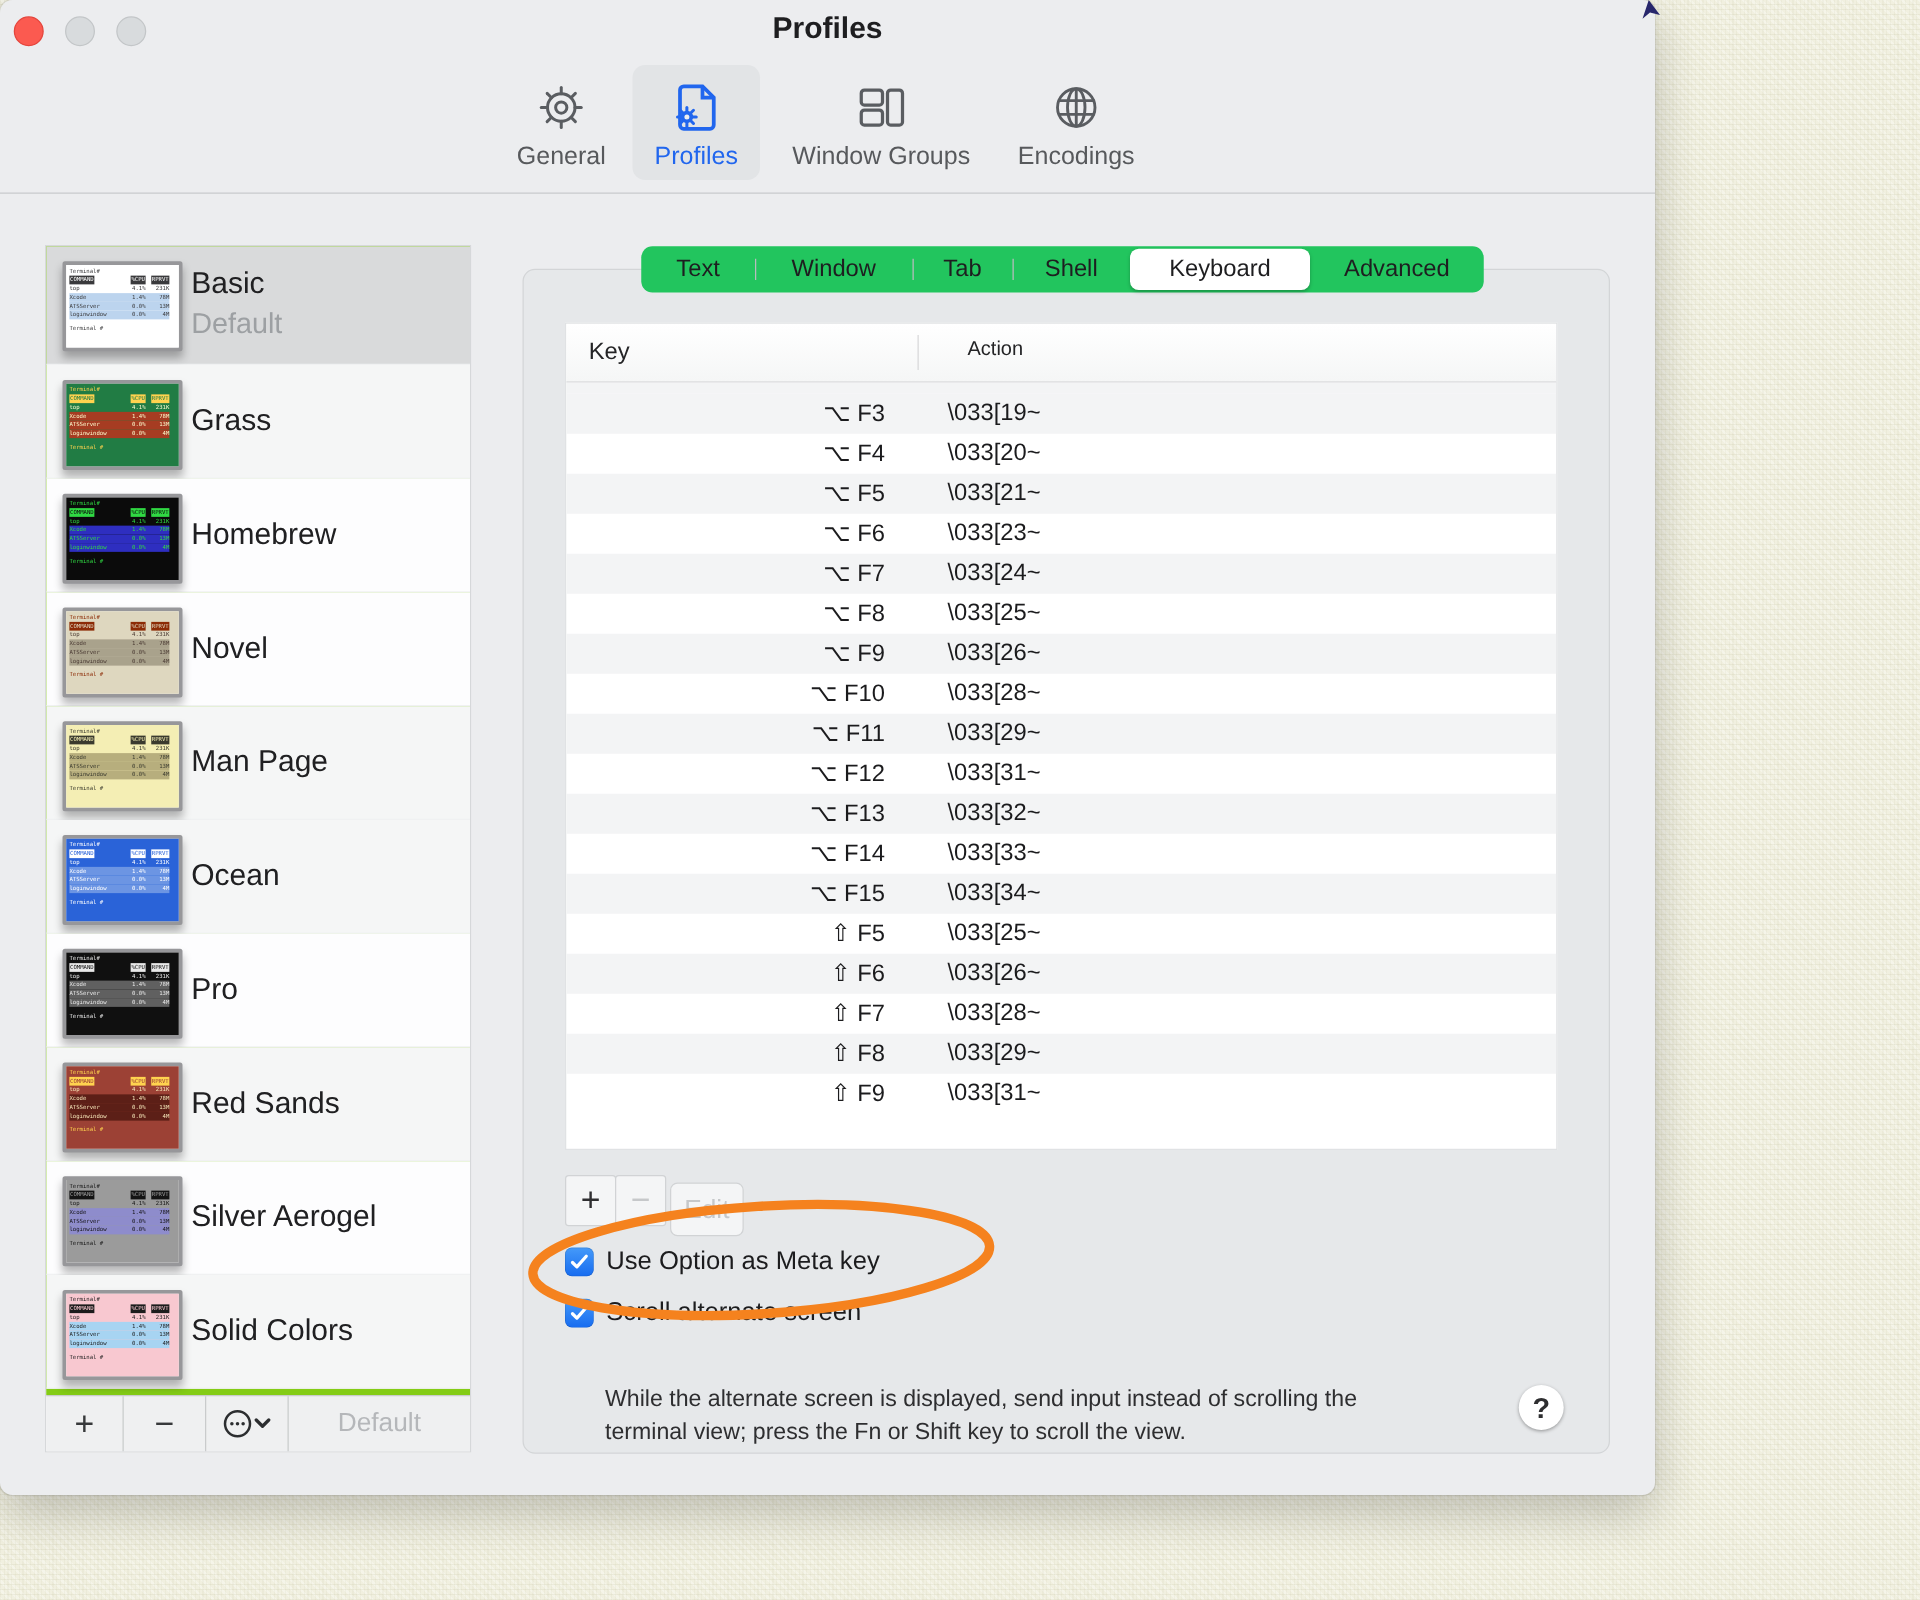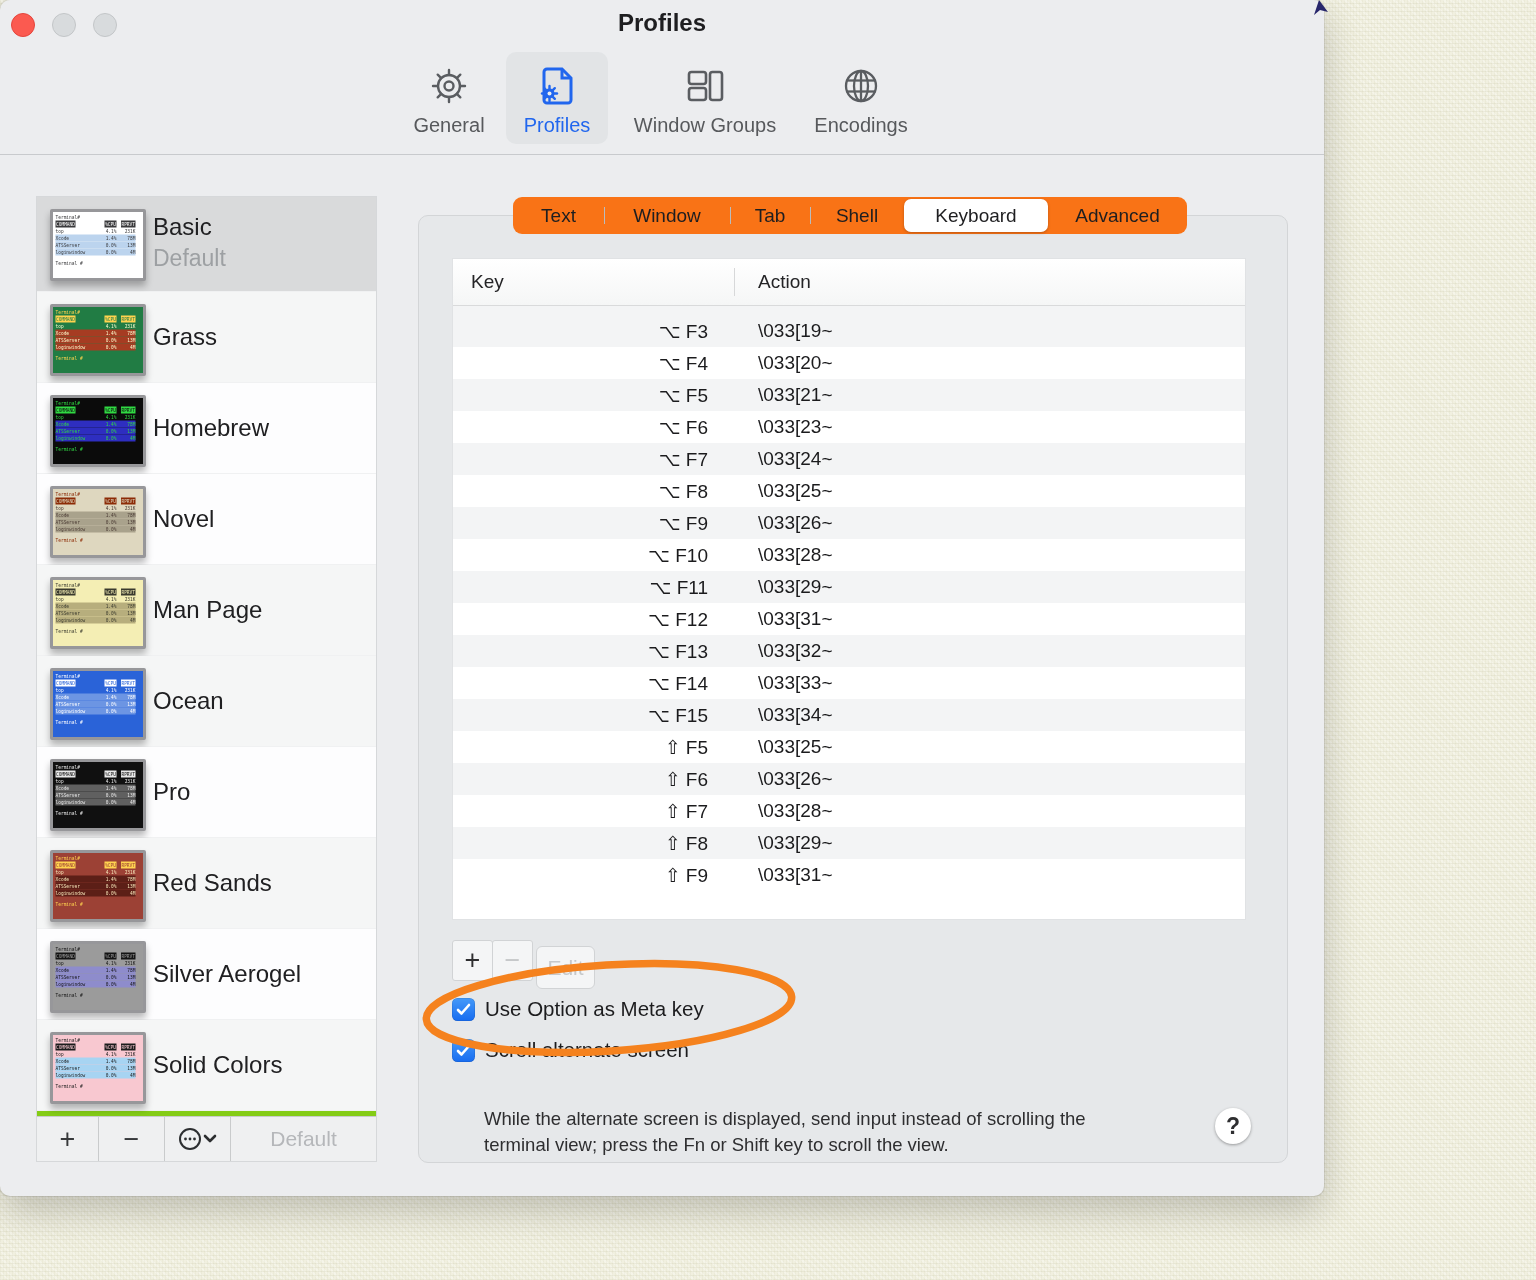--- a/index.html
+++ b/index.html
@@ -53,29 +53,29 @@
   .t-data.hl{background:var(--thl);}
   .t-prompt{margin-top:8px;color:var(--ttl);}
   .plist-footer{height:44px;border-top:1px solid #c9cbcc;display:flex;background:#eff0f1;}
   .pf-btn{border-right:1px solid #c9cbcc;display:flex;align-items:center;justify-content:center;box-sizing:border-box;}
   .pf-add{width:62px;font-size:27px;color:#37393b;}
   .pf-rem{width:66px;font-size:27px;color:#37393b;}
   .pf-more{width:66px;}
   .pf-default{flex:1;border-right:none;font-size:21px;color:#b5b7ba;}
   
   .panel{position:absolute;left:418px;top:215px;width:870px;height:948px;background:#e6e8ea;border:1px solid #d3d5d7;border-radius:10px;box-sizing:border-box;}
-  .tabbar{position:absolute;left:513px;top:197px;width:674px;height:37px;background:#f97316;border-radius:9px;display:flex;align-items:flex-end;z-index:3;}
+  .tabbar{position:absolute;left:513px;top:197px;width:674px;height:37px;background:#22c55e;border-radius:9px;display:flex;align-items:flex-end;z-index:3;}
   .seg{position:relative;height:37px;line-height:37px;text-align:center;font-size:19px;color:#1e1e20;box-sizing:border-box;}
   .seg.sep::before{content:'';position:absolute;left:0;top:10px;bottom:10px;width:1px;background:#b9bcbe;}
   .seg.selected{background:#ffffff;border-radius:7px;height:33px;line-height:33px;align-self:center;box-shadow:0 1px 3px rgba(0,0,0,.25);}
   
   .ktable{position:absolute;left:452px;top:258px;width:794px;height:662px;background:#fff;border:1px solid #e0e2e4;box-sizing:border-box;overflow:hidden;}
   .thead{position:relative;height:47px;background:linear-gradient(#ffffff,#f5f6f6);border-bottom:1px solid #d9dadb;box-sizing:border-box;}
   .th-key{position:absolute;left:18px;top:12px;font-size:19px;color:#242426;}
-  .th-action{position:absolute;left:305px;top:12px;font-size:19px;color:#242426;}
+  .th-action{position:absolute;left:321px;top:12px;font-size:16px;color:#242426;}
   .th-div{position:absolute;left:281px;top:9px;bottom:9px;width:1px;background:#d7d8d9;}
   .tstrip{height:9px;background:#f3f4f5;}
   .trow{display:flex;height:32px;align-items:center;font-size:19px;color:#1b1b1d;}
   .trow.alt{background:#f3f4f5;}
   .trow .ck{width:281px;text-align:right;padding-right:26px;box-sizing:border-box;}
   .trow .ca{padding-left:24px;}
   
   .sq-btn{position:absolute;background:#f4f5f6;border:1px solid #d1d3d5;box-sizing:border-box;display:flex;align-items:center;justify-content:center;border-radius:3px;}
   .btn-addrow{left:452px;top:940px;width:41px;height:41px;font-size:27px;color:#2e2e30;}
   .btn-remrow{left:492px;top:940px;width:41px;height:41px;font-size:27px;color:#c6c8ca;}

